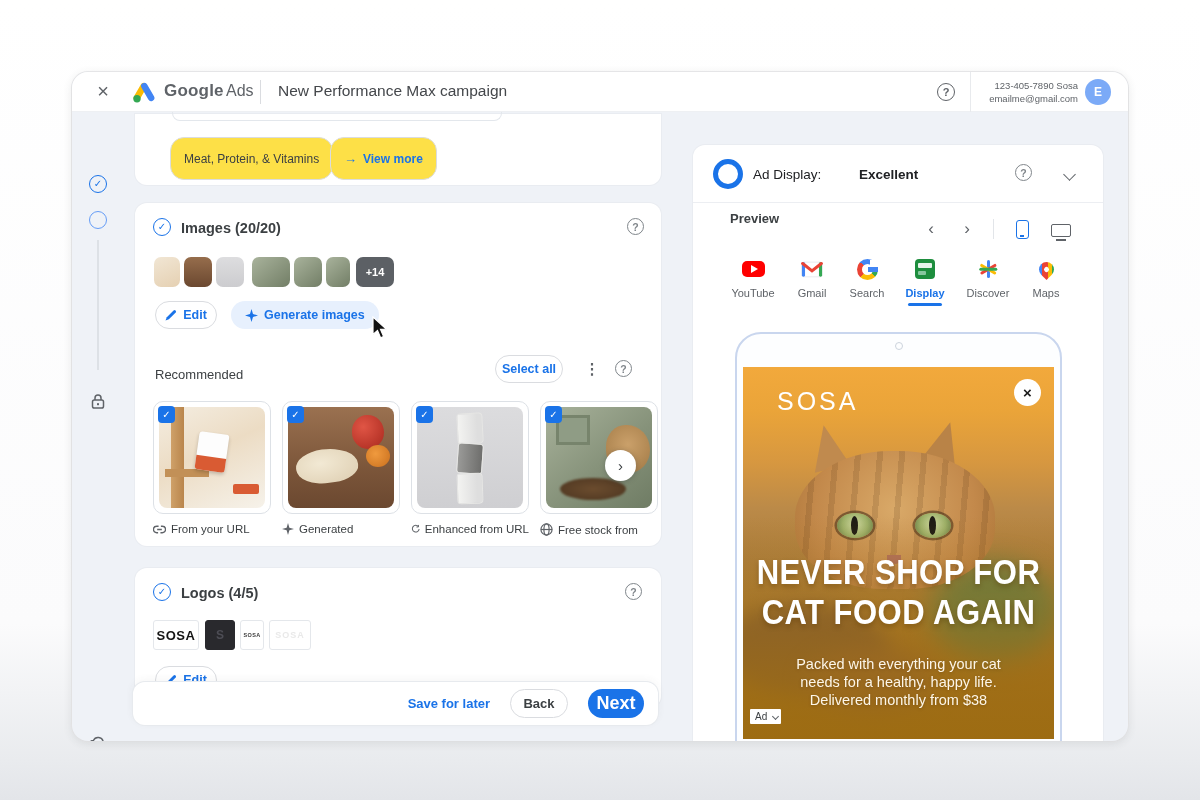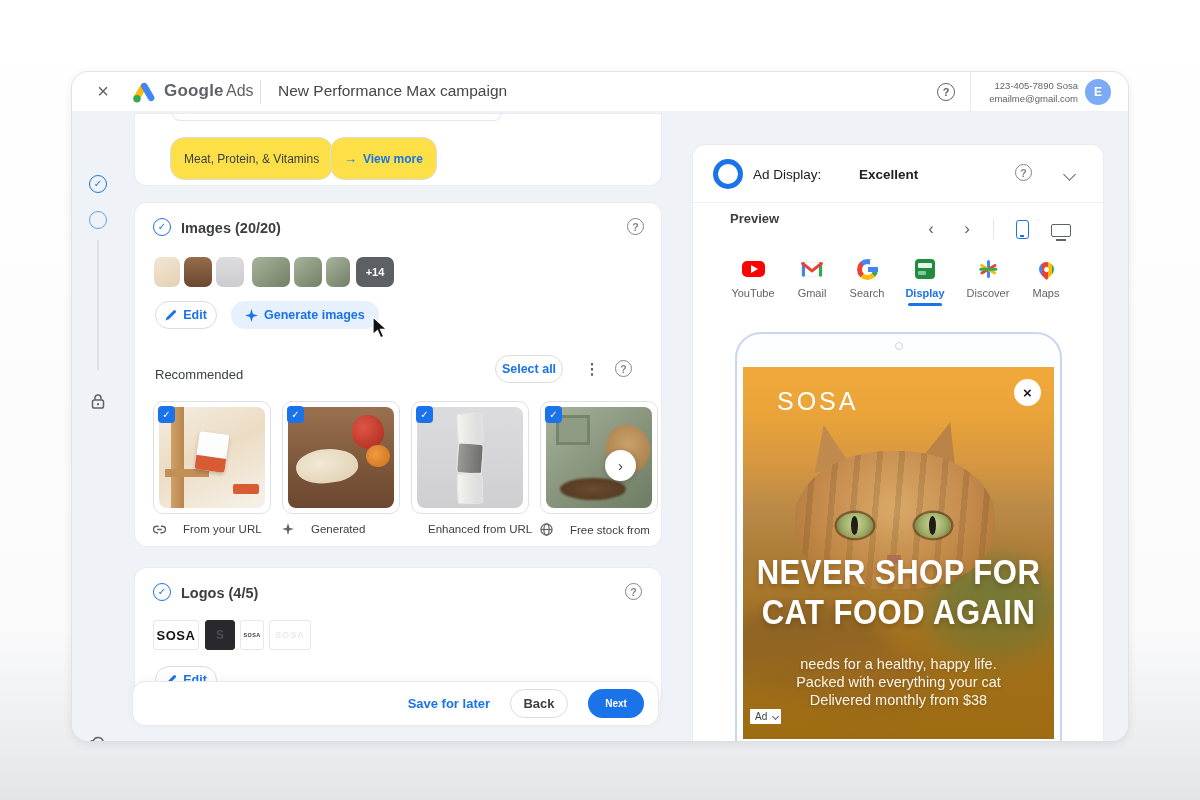--- a/index.html
+++ b/index.html
@@ -77,21 +77,21 @@
               color:#5f6368; font-size:15px; font-weight:700; cursor:pointer; }
   .rec-help { left:480px; top:157px; }
   .img-help { left:492px; top:15px; }
 
   .rec-card { position:absolute; top:198px; width:118px; }
   .rec-frame { position:relative; width:118px; height:113px; background:#fff; border:1px solid #dde1e6;
                border-radius:10px; padding:5px; cursor:pointer; }
   .rec-img { position:relative; width:106px; height:101px; border-radius:8px; overflow:hidden; }
   .rec-check { position:absolute; left:4px; top:4px; width:17px; height:17px; background:#1a73e8; border-radius:4px;
                color:#fff; font-size:10px; text-align:center; line-height:17px; z-index:3; }
-  .rec-lab { position:relative; margin-top:9px; display:flex; align-items:center; gap:17px;
+  .rec-lab { position:relative; margin-top:9px; display:flex; align-items:center; gap:5px;
              font-size:11.5px; color:#3c4043; white-space:nowrap; }
   .carousel-next { position:absolute; left:470px; top:247px; width:31px; height:31px; border-radius:50%;
                    background:#fff; border:none; box-shadow:0 1px 5px rgba(60,64,67,.35); color:#3c4043;
                    font-size:15px; cursor:pointer; z-index:4; }
 
   
   .ph1 { background:linear-gradient(155deg,#f4ede1 0%,#ecdcc4 45%,#f6f2ea 100%); }
   .ph1 .plank { position:absolute; left:12px; top:0; width:13px; height:101px; background:linear-gradient(90deg,#cfa169,#b9854c); }
   .ph1 .shelf { position:absolute; left:6px; top:62px; width:44px; height:8px; background:#c29057; }
   .ph1 .pack { position:absolute; left:38px; top:26px; width:30px; height:38px; background:#fdfdfd; border-radius:3px; transform:rotate(8deg); box-shadow:0 2px 4px rgba(0,0,0,.2); }
@@ -128,21 +128,21 @@
   .logos-edit { position:absolute; left:20px; top:98px; width:62px; height:28px; }
 
   
   .footerbar { position:absolute; left:61px; top:610px; width:525px; height:43px; background:#fff;
                border-radius:12px; box-shadow:0 0 0 1px #e7eaee, 0 -2px 8px rgba(60,64,67,.06); z-index:6;
                display:flex; align-items:center; justify-content:flex-end; gap:20px; padding-right:14px; }
   .save-link { border:none; background:none; color:#1a73e8; font-size:13px; font-weight:700; cursor:pointer; }
   .back-btn { width:58px; height:29px; border-radius:15px; border:1px solid #dadce0; background:#fff;
               color:#3c4043; font-size:13px; font-weight:700; cursor:pointer; }
   .next-btn { width:56px; height:29px; border-radius:15px; border:none; background:#1a73e8; color:#fff;
-              font-size:10px; font-weight:700; cursor:pointer; }
+              font-size:18px; font-weight:700; cursor:pointer; }
 
   
   .panel { position:absolute; left:621px; top:73px; width:410px; height:596px; background:#fff;
            border-radius:12px 12px 0 0; box-shadow:0 0 0 1px #e9ecf1; }
   .strength-ring { position:absolute; left:20px; top:14px; width:30px; height:30px; border:5.5px solid #1a73e8;
                    border-radius:50%; }
   .strength-text { position:absolute; left:60px; top:22px; font-size:13.5px; color:#202124; }
   .strength-text b { font-weight:700;margin-left:34px; }
   .str-help { left:322px; top:19px; }
   .collapse-btn { position:absolute; left:366px; top:21px; width:20px; height:16px; border:none; background:none; cursor:pointer; }
@@ -502,22 +502,22 @@
           <div class="ad-blur b2"></div>
           <div class="ad-blur b3"></div>
           <div class="ad-overlay"></div>
           <div class="ad-brand">SOSA</div>
           <button class="ad-close">×</button>
           <div class="ad-headline">
             <div>NEVER SHOP FOR</div>
             <div>CAT FOOD AGAIN</div>
           </div>
           <div class="ad-desc">
+            <div>Packed with everything your cat</div>
             <div>needs for a healthy, happy life.</div>
-            <div>Packed with everything your cat</div>
             <div>Delivered monthly from $38</div>
           </div>
           <div class="ad-tag">
             <span>Ad</span>
             <span class="tchev"></span>
           </div>
         </div>
       </div>
     </aside>
   </div>

